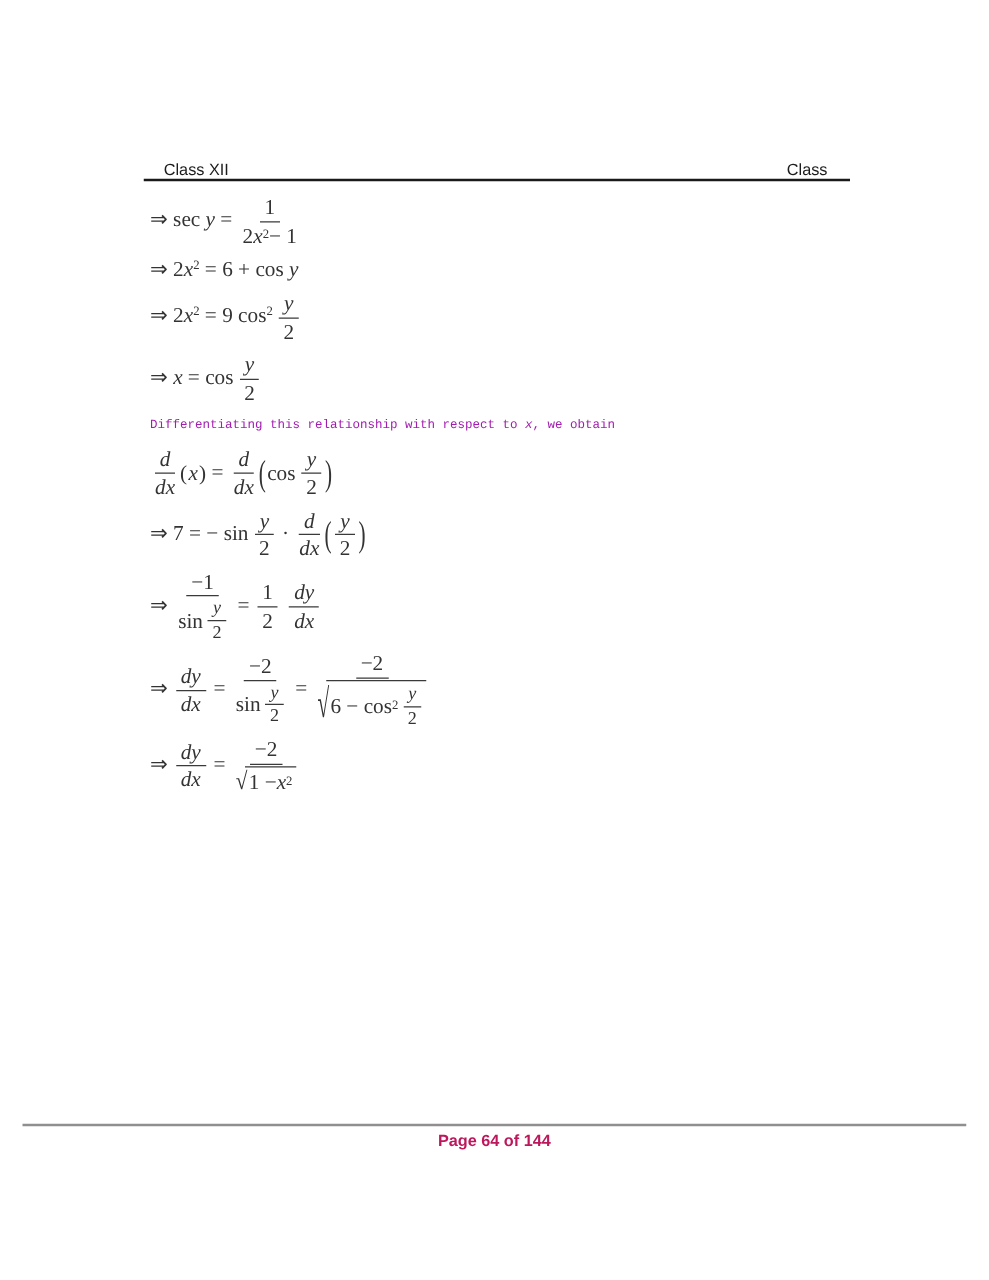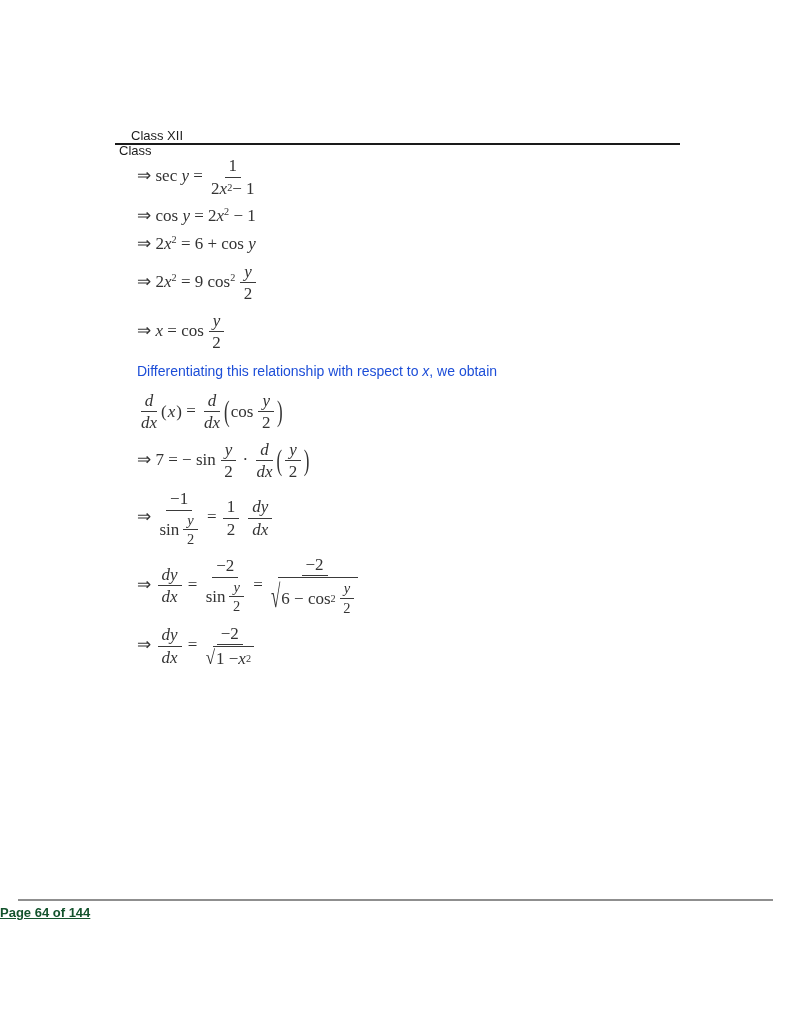--- a/index.html
+++ b/index.html
@@ -11,34 +11,34 @@
     font-family:"Liberation Sans", sans-serif;
     color:#222222;
   }
   .page { position:absolute; inset:0; }
 
   
   .header {
     position:absolute; left:115px; top:128px; width:565px;
     display:flex; justify-content:space-between; align-items:baseline;
     font-size:13px; color:#1c1c1c;
-    padding:0 4px 3px 4px; box-sizing:border-box;flex-direction:column;
+    padding:0 4px 3px 4px; box-sizing:border-box;
   }
   .header .h-left { padding-left:12px; }
   .header .h-right { padding-right:14px; }
   .header-rule {
     position:absolute; left:115px; top:143px; width:565px; height:2px;
     background:#1a1a1a;
   }
 
   
   .content {
     position:absolute; left:120px; top:156px; width:560px;
     font-family:"Liberation Serif", serif;
-    font-size:17px; color:#333333;margin-left:17px;
+    font-size:17px; color:#333333;
   }
   .eq-row { margin:0 0 7px 0; white-space:nowrap; line-height:1.25; }
   .tk-i { font-style:italic; }
   .tk-sup { font-size:0.6em; vertical-align:0.55em; }
 
   .frac {
     display:inline-flex; flex-direction:column; align-items:center;
     vertical-align:middle; margin:0 2px; text-align:center; line-height:1.15;
   }
   .frac .num { padding:0 4px 1px 4px; border-bottom:1px solid #3a3a3a; display:inline-flex; align-items:center; justify-content:center; }
@@ -47,33 +47,33 @@
 
   .par { display:inline-flex; align-items:center; vertical-align:middle; }
   .par-sym { display:inline-flex; align-items:center; line-height:1; transform-origin:center; }
   .par-body { display:inline-flex; align-items:center; padding:0 1px; }
 
   .sqrt { display:inline-flex; align-items:center; vertical-align:middle; }
   .sqrt-sym { line-height:1; transform-origin:center; margin-right:-2px; }
   .sqrt-body { display:inline-flex; align-items:center; border-top:1.5px solid #3a3a3a; padding:2px 3px 0 3px; }
 
   .para {
-    font-family:Liberation Sans, sans-serif;
-    font-size:14px; color:#1d4ed8;
+    font-family:Liberation Mono, monospace;
+    font-size:10px; color:#a21caf;
     margin:10px 0 12px 0; white-space:nowrap;
   }
 
   
   .footer-rule {
     position:absolute; left:18px; top:899px; width:755px; height:2px;
     background:#8f8f8f;
   }
   .footer-text {
     position:absolute; left:0; top:905px; width:791px;
-    font-size:13px; font-weight:bold; color:#14532d;text-decoration:underline;
+    text-align:center; font-size:13px; font-weight:bold; color:#be185d;
   }
 </style>
 </head>
 <body>
 
 <div class="page">
 
   <div class="header">
     <span class="h-left">Class XII</span>
     <span class="h-right">Class</span>
@@ -85,21 +85,20 @@
           <span class="num">
             <span class="tk-rm">1</span>
           </span>
           <span class="den">
             <span class="tk-rm">2</span>
             <span class="tk-i">x</span>
             <span class="tk-sup">2</span>
             <span class="tk-rm"> − 1</span>
           </span>
         </span></div>
-    <div class="eq-row"><span class="tk-rm">⇒ cos </span><span class="tk-i">y</span><span class="tk-rm"> = 2</span><span class="tk-i">x</span><span class="tk-sup">2</span><span class="tk-rm"> − 1</span></div>
     <div class="eq-row"><span class="tk-rm">⇒ 2</span><span class="tk-i">x</span><span class="tk-sup">2</span><span class="tk-rm"> = 6 + cos </span><span class="tk-i">y</span></div>
     <div class="eq-row"><span class="tk-rm">⇒ 2</span><span class="tk-i">x</span><span class="tk-sup">2</span><span class="tk-rm"> = 9 cos</span><span class="tk-sup">2</span><span style="display: inline-block; width: 3px;"></span><span class="frac">
           <span class="num">
             <span class="tk-i">y</span>
           </span>
           <span class="den">
             <span class="tk-rm">2</span>
           </span>
         </span></div>
     <div class="eq-row"><span class="tk-rm">⇒ </span><span class="tk-i">x</span><span class="tk-rm"> = cos</span><span style="display: inline-block; width: 3px;"></span><span class="frac">

